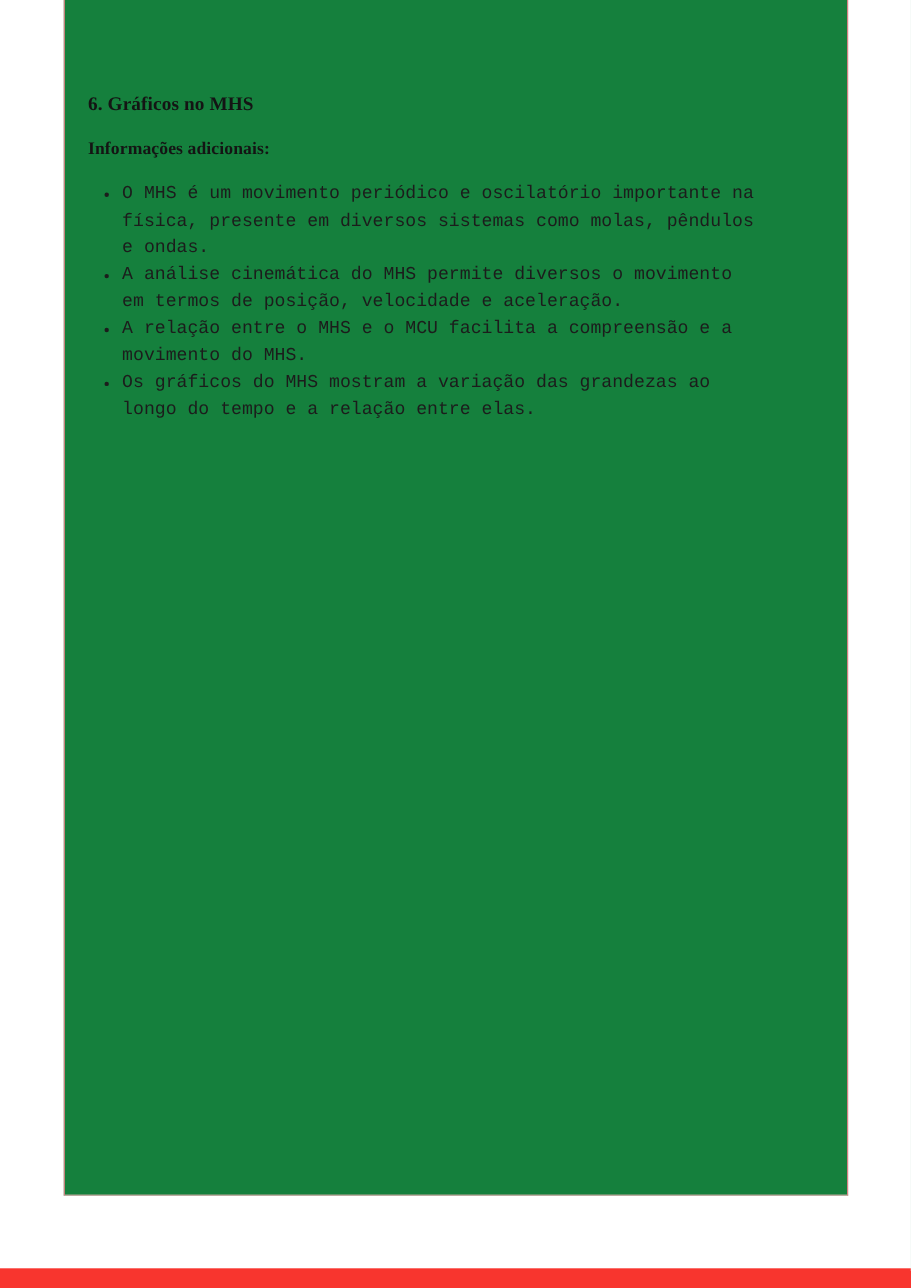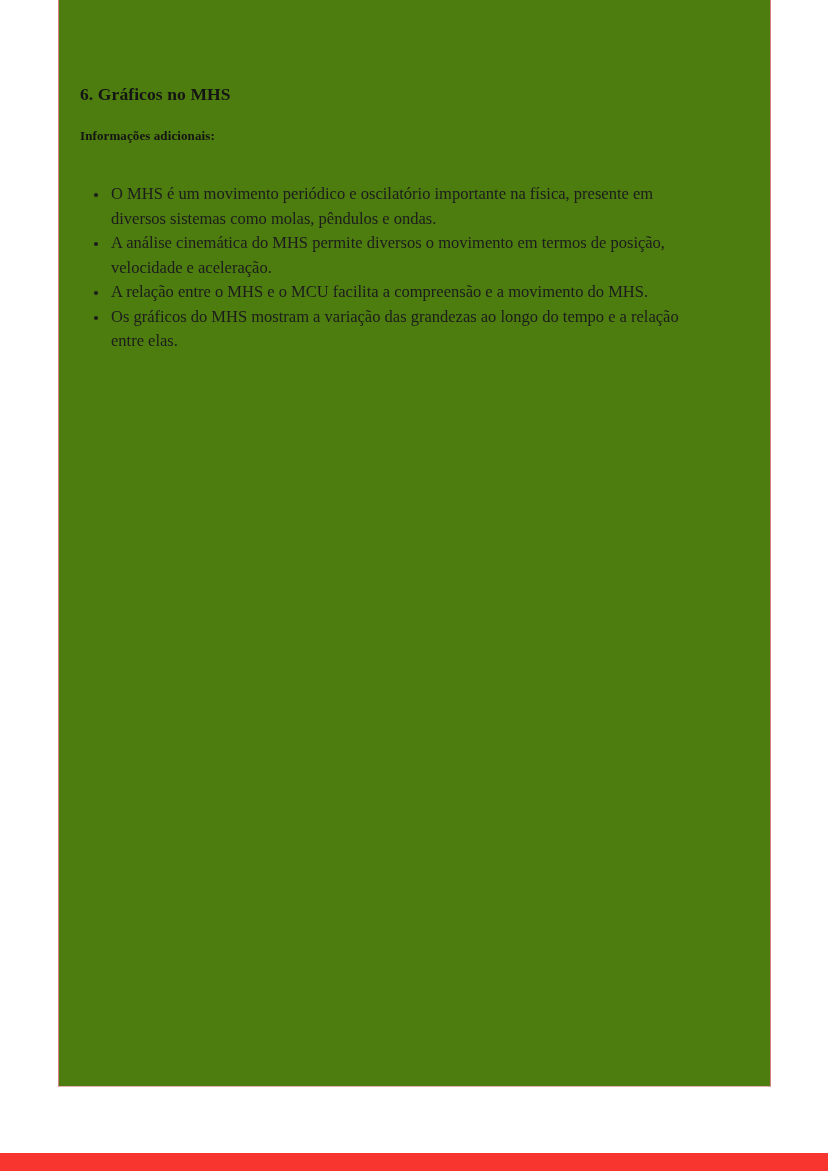--- a/index.html
+++ b/index.html
@@ -18,35 +18,35 @@
   .content-frame {
     position: absolute;
     left: 58px;
     top: 0;
     width: 713px;
     height: 1087px;
     box-sizing: border-box;
     border-left: 1.5px solid var(--frame-color, #d98084);
     border-right: 1.5px solid var(--frame-color, #d98084);
     border-bottom: 1px solid var(--frame-light, #e4b0b2);
-    background: #4d7c0f;
+    background: #15803d;
     padding: 0 21px;
   }
   .section-heading {
     margin: 0;
     padding-top: 84px;
     font-size: 17.5px;
     line-height: 21px;
     font-weight: bold;
     color: #141414;
     letter-spacing: 0.1px;
   }
   .sub-heading {
     margin: 20px 0 0 0;
-    font-size: 13px;
+    font-size: 16px;
     line-height: 21px;
     font-weight: bold;
     color: #141414;
     letter-spacing: 0.1px;
   }
   ul.doc-list {
     margin: 22px 0 0 0;
     padding: 0 0 0 29px;
     list-style: disc outside;
     font-size: 16.5px;
@@ -54,22 +54,23 @@
   }
   ul.doc-list li {
     line-height: 24.5px;
     padding-left: 2px;
   }
   ul.doc-list li::marker {
     font-size: 13px;
     color: #1c1c1c;
   }
   ul.info-list {
-    margin-top: 36px;
+    margin-top: 18px;
     padding-right: 54px;
+    font-family: Liberation Mono, monospace;
   }
   .bottom-bar {
     position: absolute;
     left: 0;
     top: 1153px;
     width: 828px;
     height: 18px;
     background: var(--bar-color, #f8352e);
   }
 </style>

